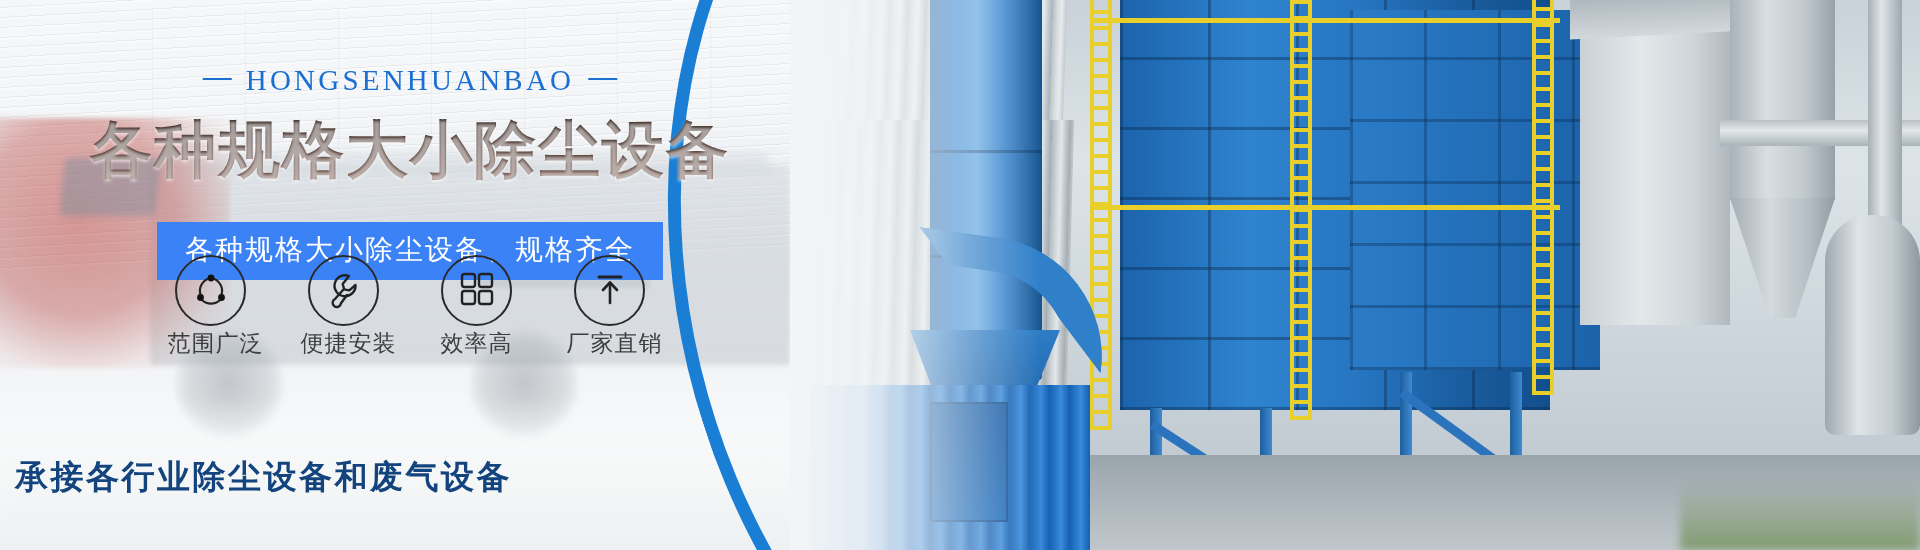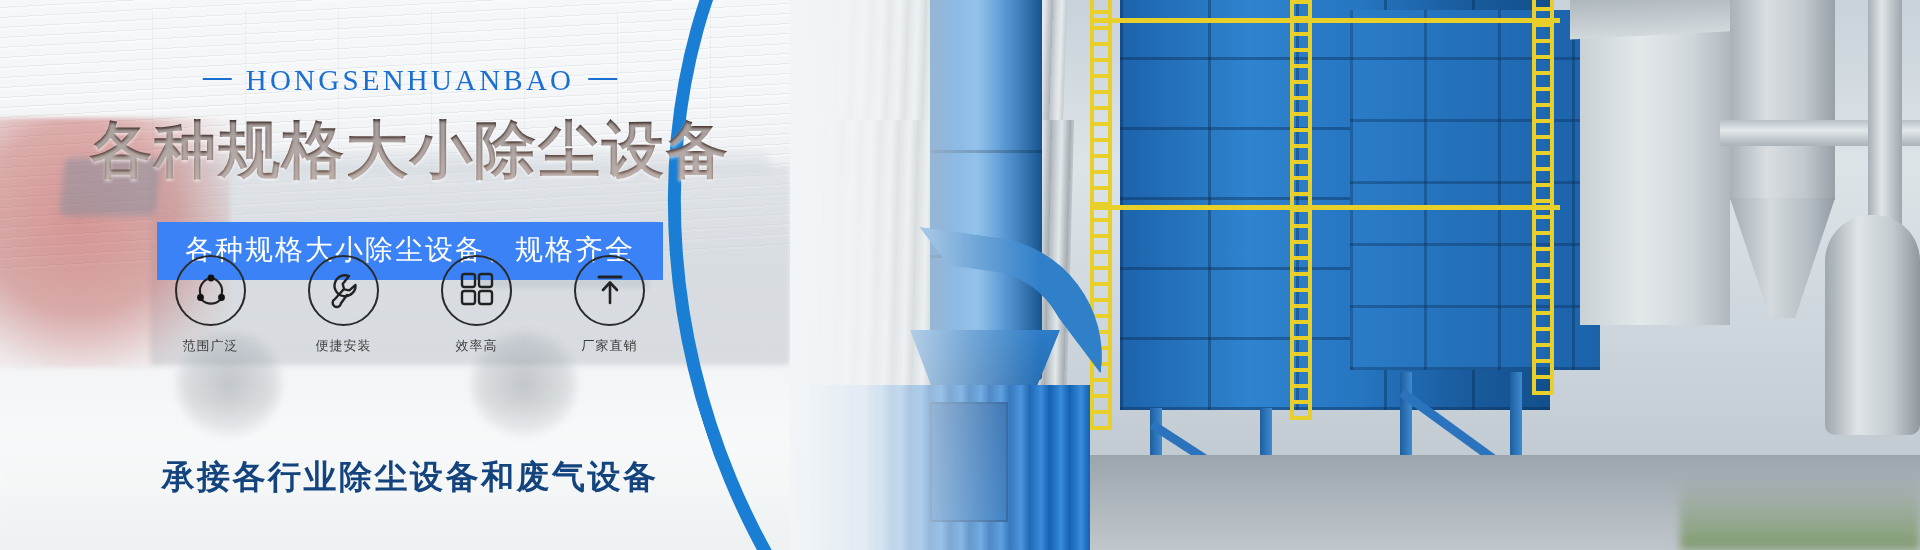--- a/index.html
+++ b/index.html
@@ -431,33 +431,33 @@
   .feature-circle {
     width: 71px; height: 71px;
     margin: 0 auto;
     border: 2.5px solid #2a2a2a;
     border-radius: 50%;
     display: flex;
     align-items: center;
     justify-content: center;
   }
   .feature-label {
-    margin-top: 11px;
-    font-size: 13px;
+    margin-top: 2px;
+    font-size: 23px;
     color: #3d3d3d;
     letter-spacing: 1px;
     font-family: Liberation Mono, monospace;
     white-space: nowrap;
   }
 
   .tagline {
     position: absolute;
     left: 0; top: 455px;
     width: 790px;
-    text-align: center;
+    text-align: left;
     font-size: 33px;
     letter-spacing: 2.5px;
     color: #14447e;
     font-family: "DejaVu Sans", "Liberation Sans", sans-serif;
     font-weight: bold;
     white-space: nowrap;
   }
 </style>
 </head>
 <body>

